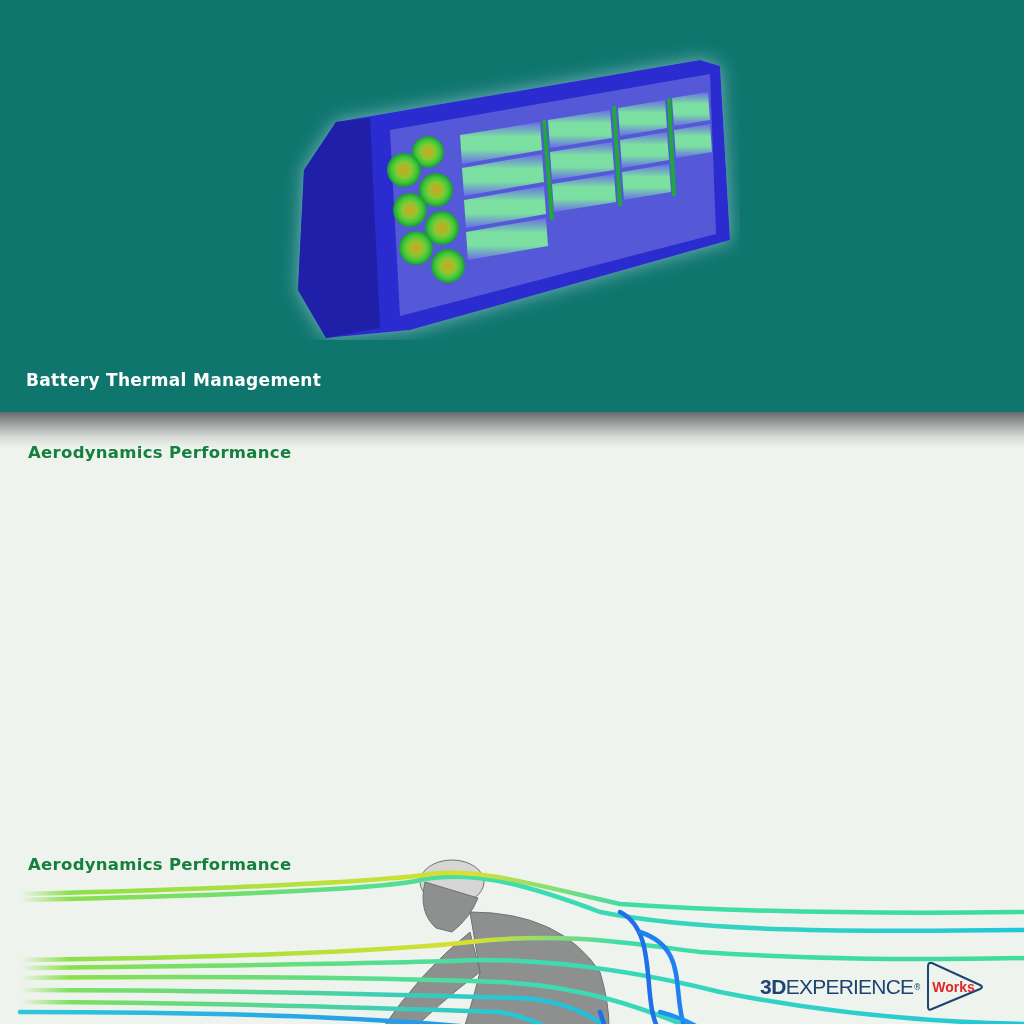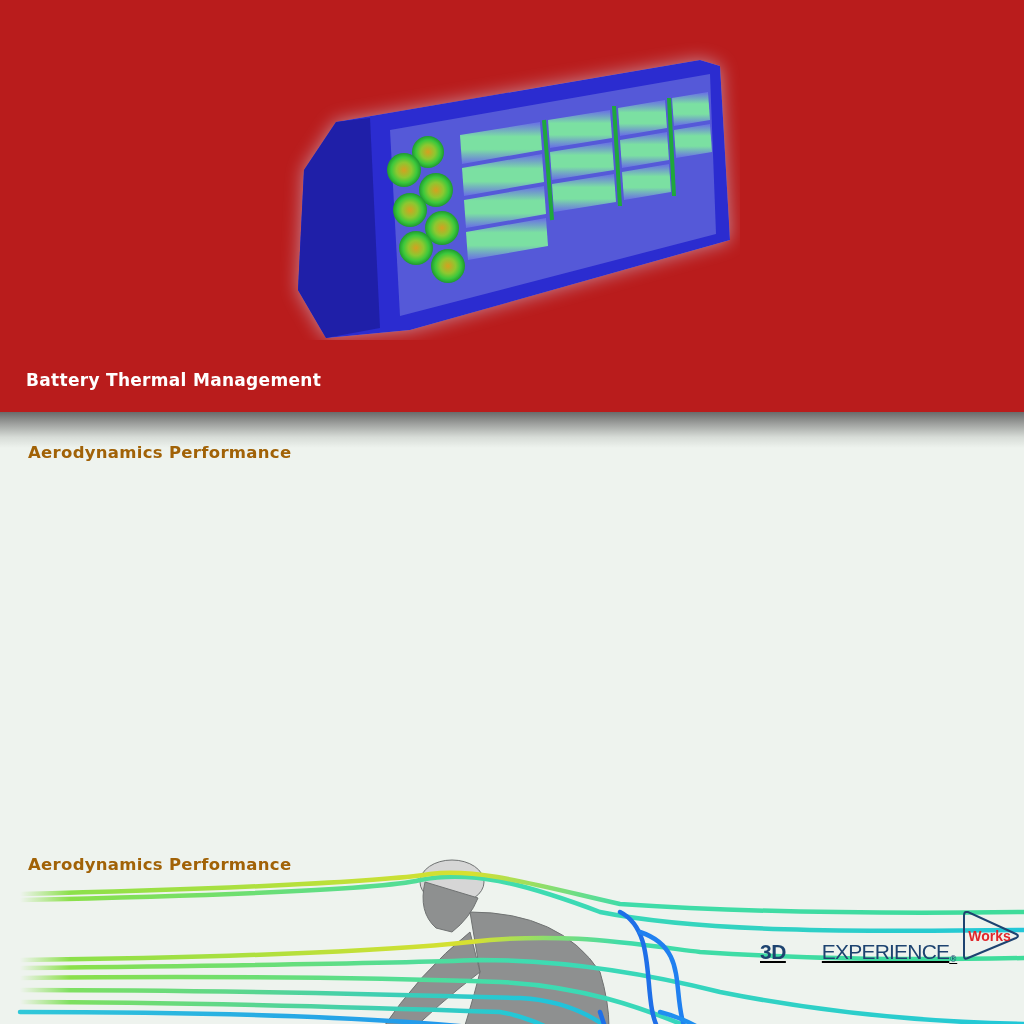--- a/index.html
+++ b/index.html
@@ -1,53 +1,52 @@
 <!DOCTYPE html>
 <html><head>
 <meta charset="utf-8">
 <style>
   * { margin: 0; padding: 0; box-sizing: border-box; }
   html, body { width: 1024px; height: 1024px; overflow: hidden; background: #eef3ee; }
   body { position: relative; font-family: "DejaVu Sans", sans-serif; }
 
   .top-panel {
     position: absolute; left: 0; top: 0; width: 1024px; height: 412px;
-    background: #b91c1c;
+    background: #0f766e;
   }
   .top-title {
     position: absolute; left: 26px; top: 370px;
     color: #ffffff; font-size: 17px; font-weight: bold; letter-spacing: 0.3px;
   }
   .divider-shadow {
     position: absolute; left: 0; top: 412px; width: 1024px; height: 36px;
     background: linear-gradient(#6a6a6a 0%, #9a9c9a 30%, #d7dcd7 70%, #eef3ee 100%);
   }
   .bottom-panel {
     position: absolute; left: 0; top: 412px; width: 1024px; height: 612px;
   }
   .bottom-title {
     position: absolute; left: 28px; top: 443px;
-    color: #a16207; font-size: 16.5px; font-weight: bold; letter-spacing: 0.3px;
+    color: #15803d; font-size: 16.5px; font-weight: bold; letter-spacing: 0.3px;
   }
 
   .battery-svg { position: absolute; left: 280px; top: 40px; }
   .aero-svg { position: absolute; left: 0; top: 412px; }
 
   .logo {
-    position: absolute; left: 760px; top: 908px; height: 56px; width: 230px;
-    display: flex; align-items: flex-end; text-decoration: underline;
+    position: absolute; left: 760px; top: 959px; height: 56px; width: 230px;
+    display: flex; align-items: center;
   }
   .logo-3d {
     font-family: "Liberation Sans", sans-serif; font-weight: bold; font-size: 21px;
     color: #1d4370; letter-spacing: -0.5px;
   }
   .logo-exp {
     font-family: "Liberation Sans", sans-serif; font-size: 21px; color: #1d4370;
     letter-spacing: -0.8px;
-    margin-left: 36px;
   }
   .logo-reg { font-size: 8px; color: #1d4370; vertical-align: super; margin-right: 3px; }
   .logo-works-wrap { position: relative; width: 62px; height: 56px; }
   .logo-works-wrap svg { position: absolute; left: 0; top: 0; }
   .logo-works {
     position: absolute; left: 8px; top: 20px;
     font-family: "Liberation Sans", sans-serif; font-weight: bold; font-size: 14px;
     color: #e0262a;
   }
 </style>

